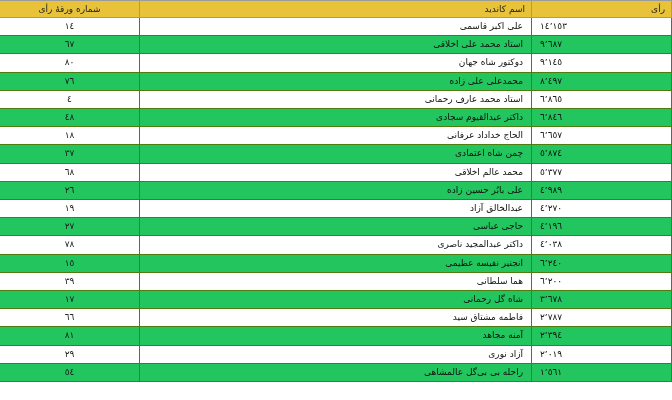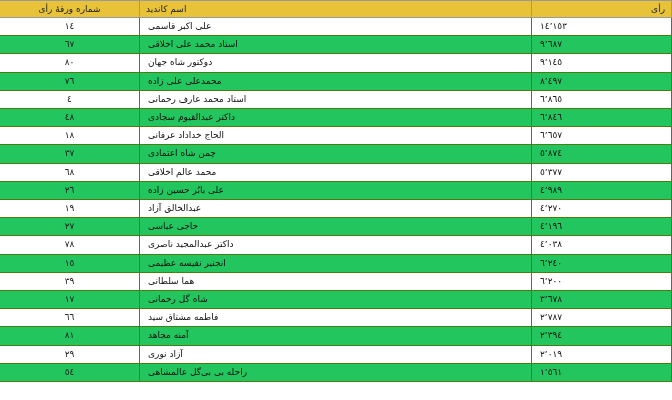--- a/index.html
+++ b/index.html
@@ -31,36 +31,36 @@
     font-size: 9px;
     font-weight: normal;
     height: 16px;
     line-height: 16px;
     padding: 0 6px;
     border: 1px solid #9a9a9a;
     text-align: center;
     white-space: nowrap;
   }
   thead th.h-num   { text-align: center; margin-left: 20px; }
-  thead th.h-name  { text-align: left; }
+  thead th.h-name  { text-align: right; }
   thead th.h-votes { text-align: right; }
 
   tbody td {
     font-size: 9px;
     height: 17.2px;
     line-height: 17.2px;
     padding: 0 8px;
     border: 1px solid #4d7c0f;
     color: #111111;
     white-space: nowrap;
     overflow: hidden;
     text-overflow: ellipsis;
   }
   tbody td.num   { text-align: center; background: #ffffff; }
-  tbody td.name  { text-align: left; background: #ffffff; }
+  tbody td.name  { text-align: right; background: #ffffff; }
   tbody td.votes { text-align: left; background: #ffffff; }
 
   tbody tr.alt td { background: #22c55e; }
 
   
   tbody tr td.num { color: #1a1a1a; }
 </style>
 </head>
 <body>
 

